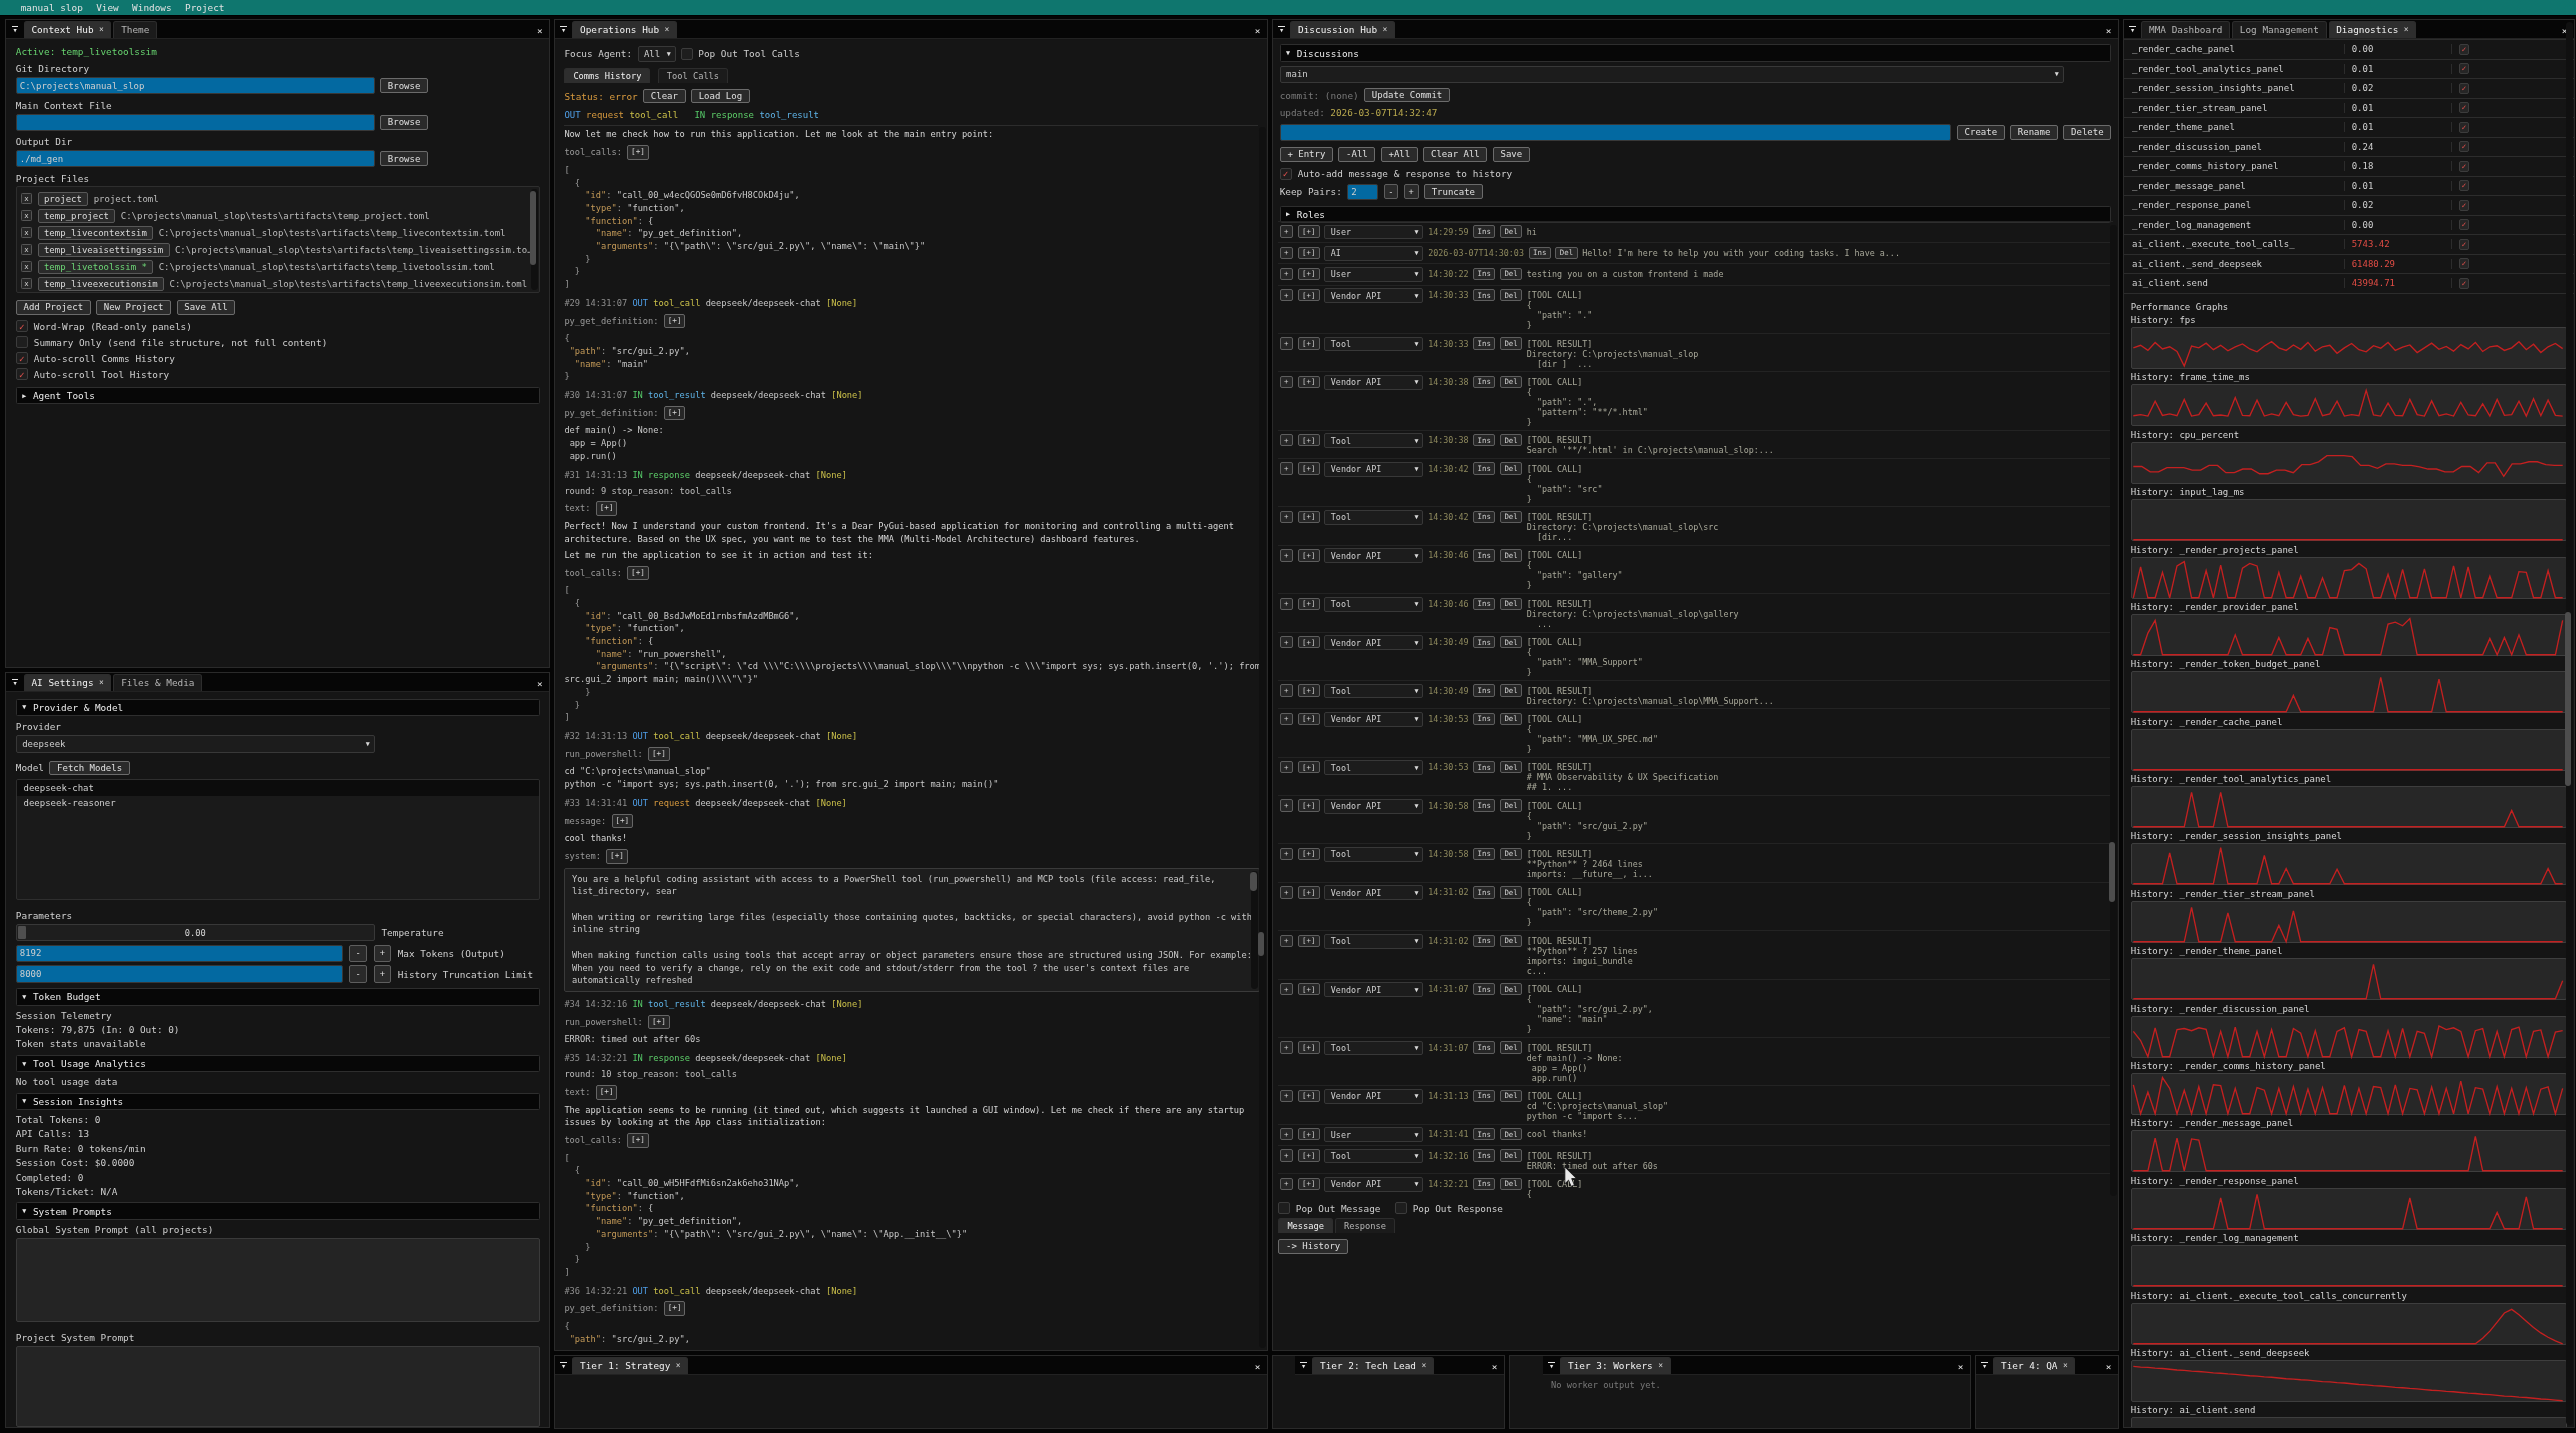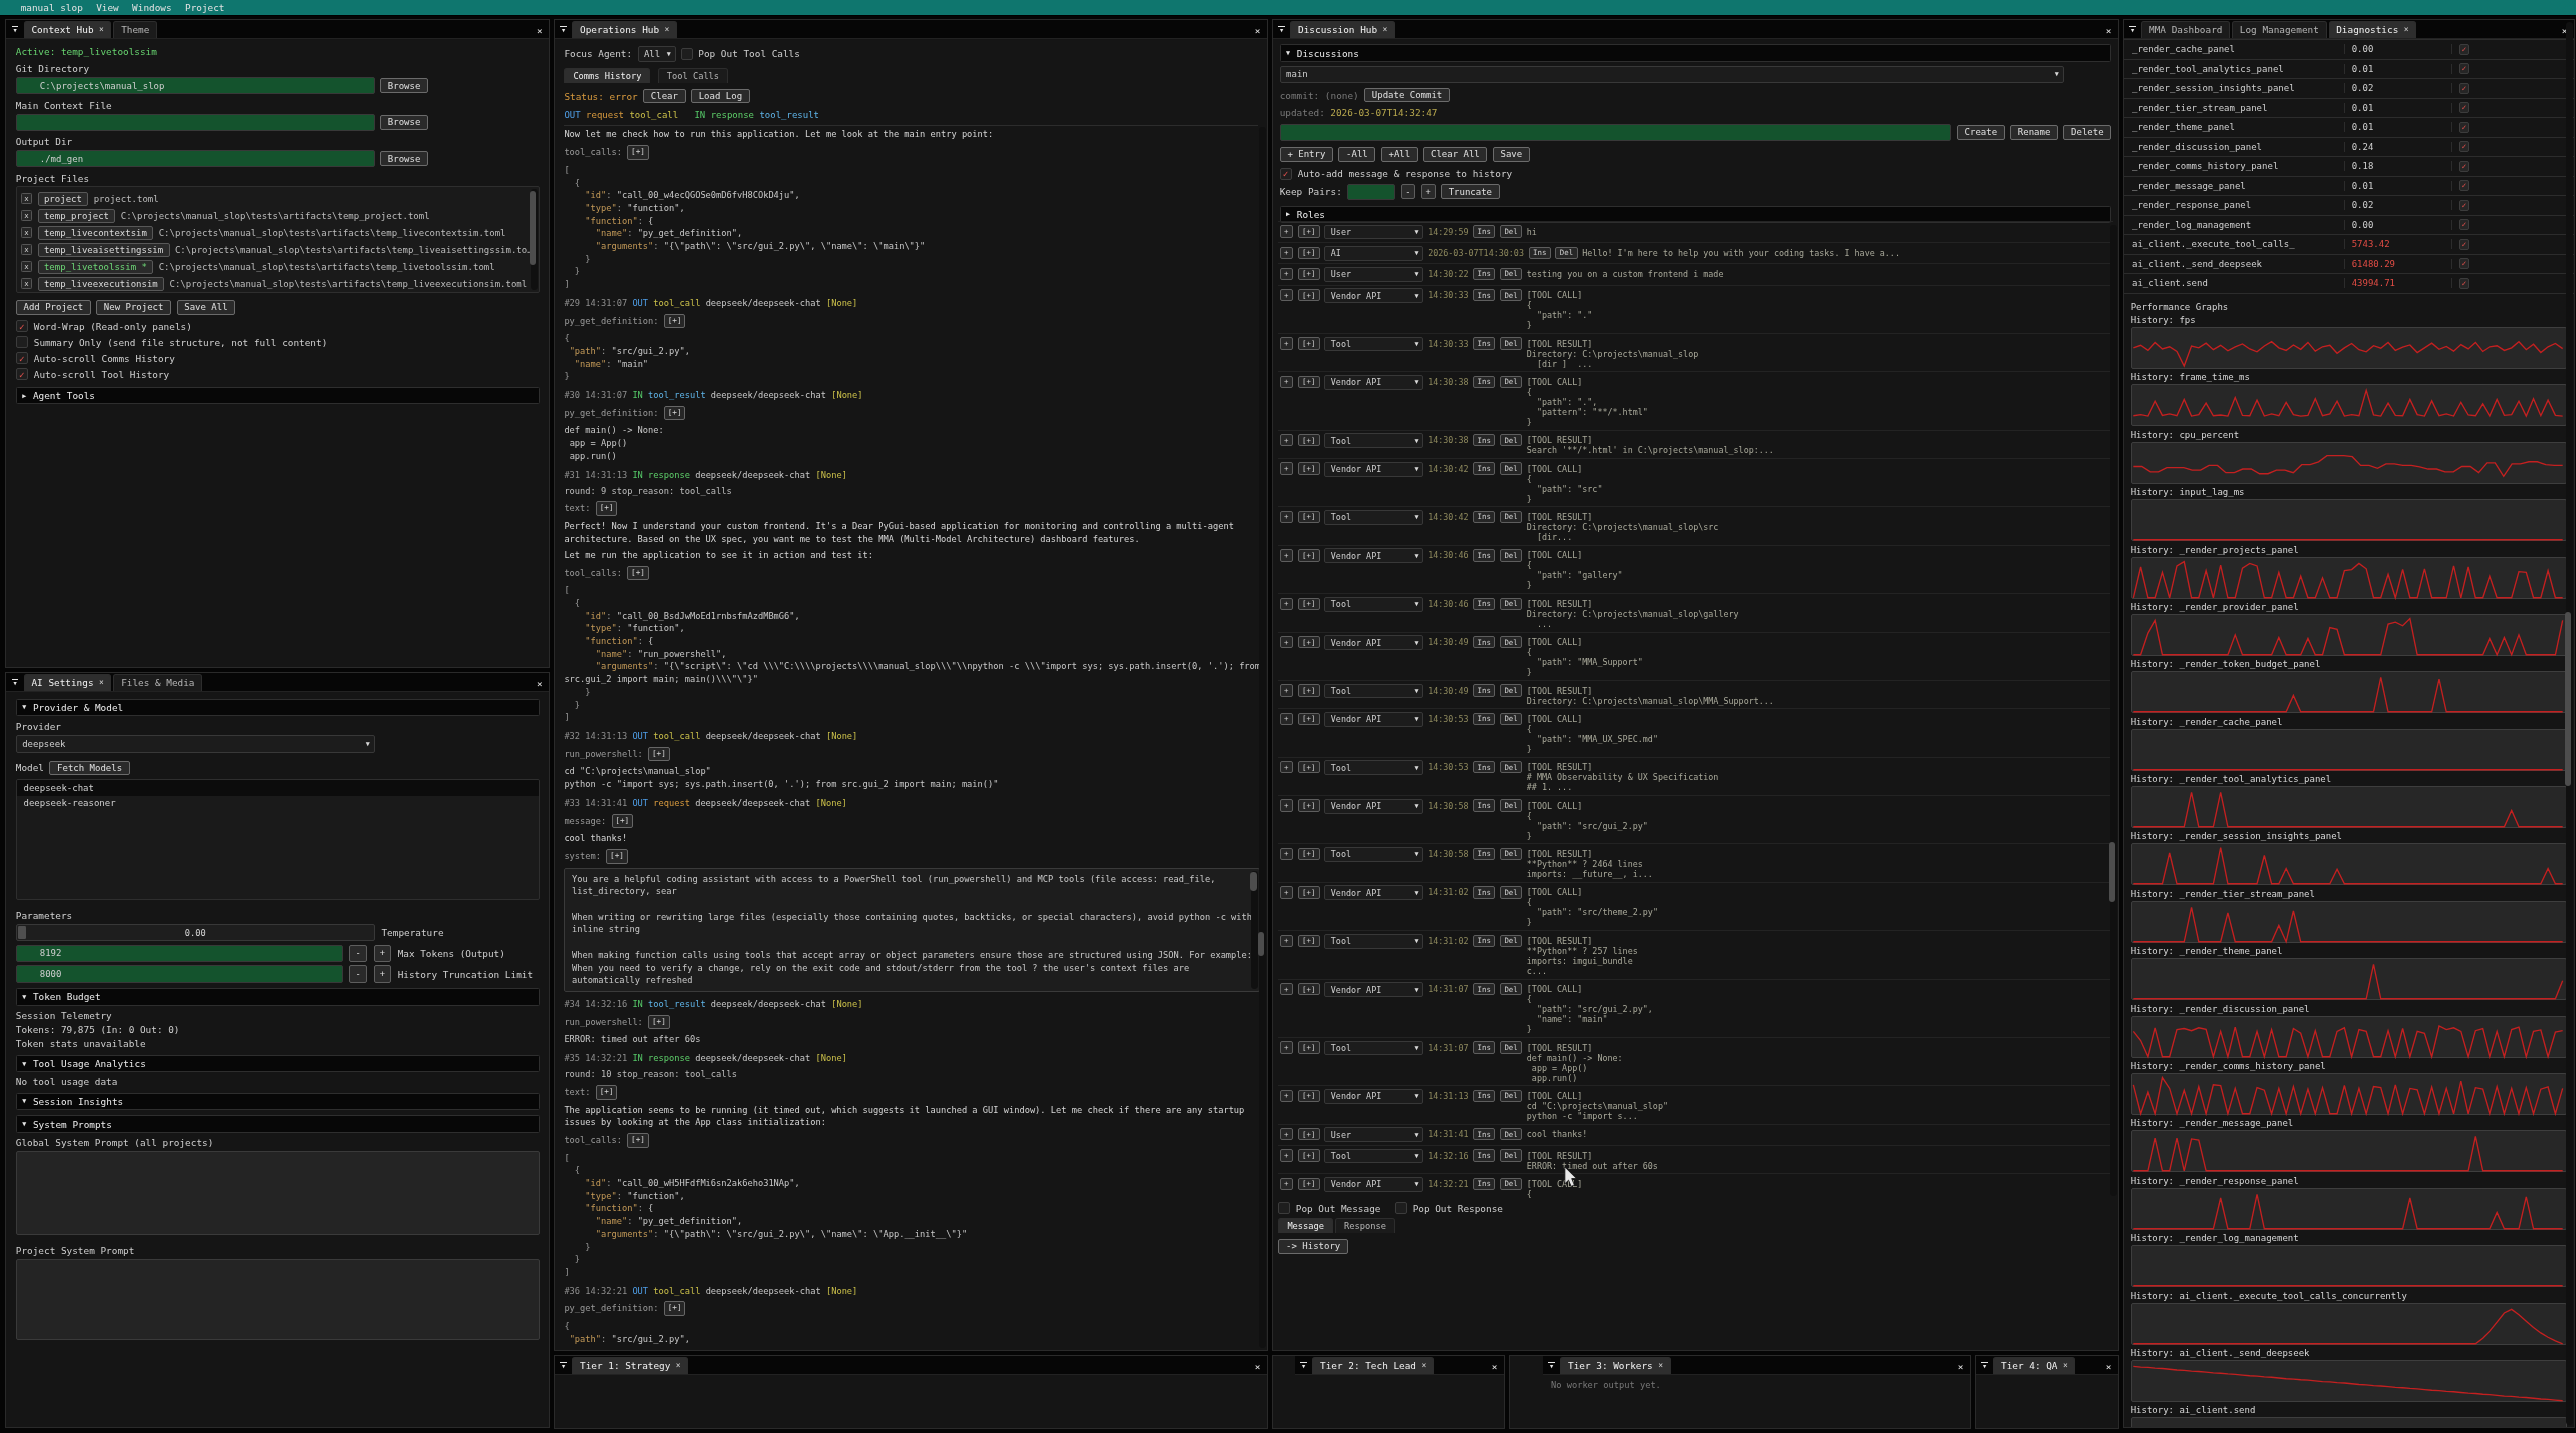--- a/index.html
+++ b/index.html
@@ -18,22 +18,22 @@
          border-radius:2.7px 2.7px 0 0; margin-right:2px; white-space:nowrap; font-size:9.4px; display:flex; gap:5.4px; align-items:center; }
   .tab.active { background:#2e2e2e; color:#f2f2f2; }
   .tab .tx { font-size:8px; color:#cfcfcf; }
   .panel-close { position:absolute; right:6.7px; top:4.7px; color:#e8e8e8; font-size:9.4px; }
   .content { padding:6.7px 9.4px; position:relative; }
   .lbl { color:#d2d2d2; margin:5.4px 0 2.7px 0; }
   .muted { color:#787878; }
   .green { color:#67d36f; }
   .yellow { color:#b9a94e; }
   .row { display:flex; align-items:center; gap:5.4px; }
-  .tinput { background:#14532d; border:0.7px solid #383838; border-radius:2px; color:#cfcfcf;
-            height:17.4px; padding:0 23px; font-family:inherit; font-size:9px; outline:none; }
+  .tinput { background:#0369a1; border:0.7px solid #383838; border-radius:2px; color:#cfcfcf;
+            height:17.4px; padding:0 3px; font-family:inherit; font-size:9px; outline:none; }
   .btn { background:#2a2a2a; border:0.7px solid #6b6b6b; border-radius:2px; color:#e0e0e0;
          padding:1.3px 6.7px; font-size:9px; font-family:inherit; white-space:nowrap; }
   .combo { background:#1c1c1c; border:0.7px solid #383838; border-radius:2px; height:17.4px;
            display:flex; align-items:center; padding:0 4px 0 5.4px; justify-content:space-between; font-size:9px; }
   .combo .arrowbox { color:#d8d8d8; font-size:6.7px; margin-left:6.7px; }
   .checkline { display:flex; align-items:center; gap:6px; margin:4px 0; }
   .cbox { width:12px; height:12px; background:#1e1e1e; border:0.7px solid #3c3c3c; border-radius:2px;
           display:flex; align-items:center; justify-content:center; color:#e0504c; font-size:9.4px; font-weight:bold; }
   .hdrbar { background:#070707; border:0.7px solid #2e2e2e; border-radius:1.3px; height:17.4px; display:flex;
             align-items:center; gap:6.7px; padding:0 5.4px; color:#ededed; margin:5.4px 0 4px 0; }
@@ -286,20 +286,28 @@
     <div class="statline muted">Token stats unavailable</div>
     <div class="hdrbar">
       <span class="tri">▼</span>
       <span>Tool Usage Analytics</span>
     </div>
     <div class="statline muted">No tool usage data</div>
     <div class="hdrbar">
       <span class="tri">▼</span>
       <span>Session Insights</span>
     </div>
+    <div id="insight-lines">
+        <div class="statline">Total Tokens: 0</div>
+        <div class="statline">API Calls: 13</div>
+        <div class="statline">Burn Rate: 0 tokens/min</div>
+        <div class="statline">Session Cost: $0.0000</div>
+        <div class="statline">Completed: 0</div>
+        <div class="statline">Tokens/Ticket: N/A</div>
+      </div>
     <div class="hdrbar">
       <span class="tri">▼</span>
       <span>System Prompts</span>
     </div>
     <div class="statline">Global System Prompt (all projects)</div>
     <div class="tarea" style="height:84px;"></div>
     <div class="statline" style="margin-top:9.4px;">Project System Prompt</div>
     <div class="tarea" style="height:81px;"></div>
   </div>
 </div>

